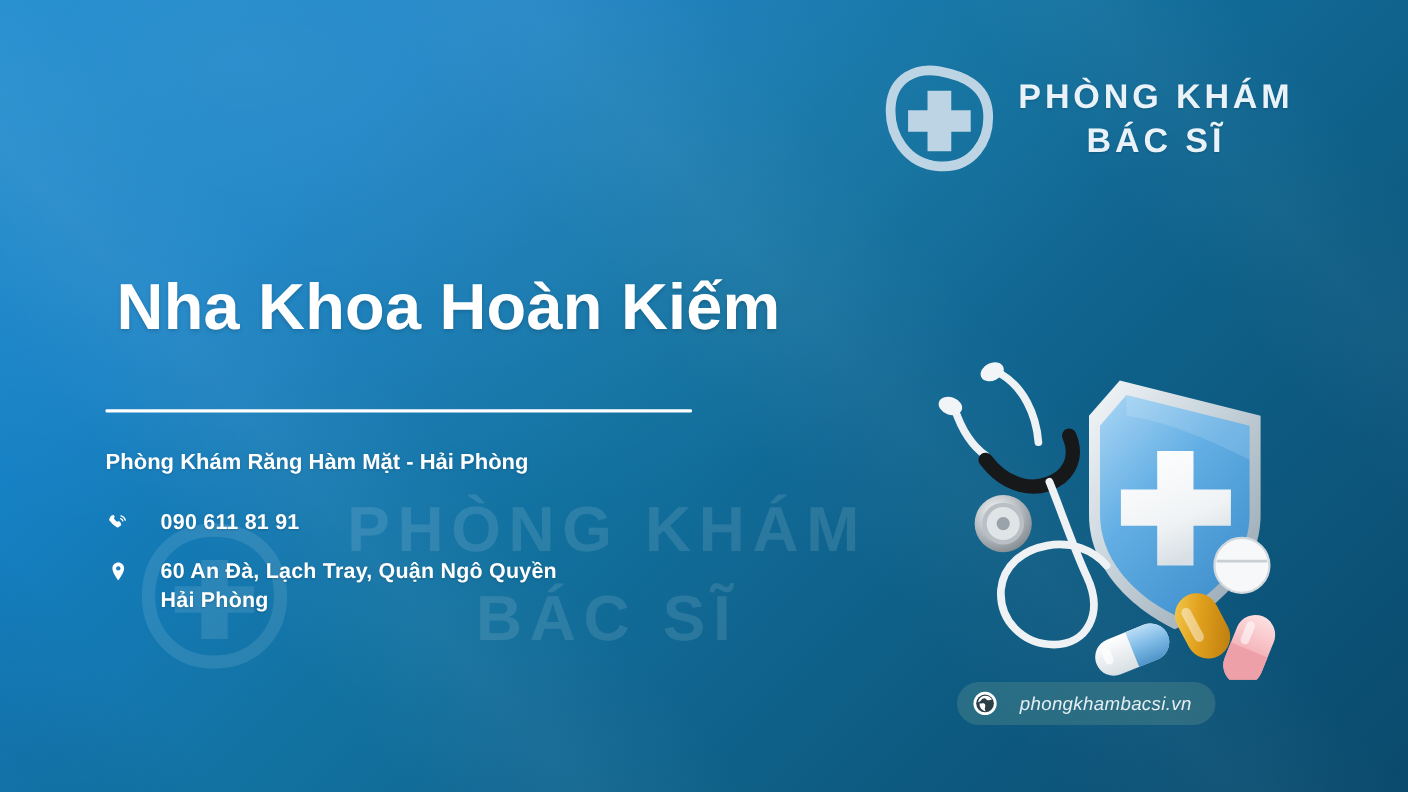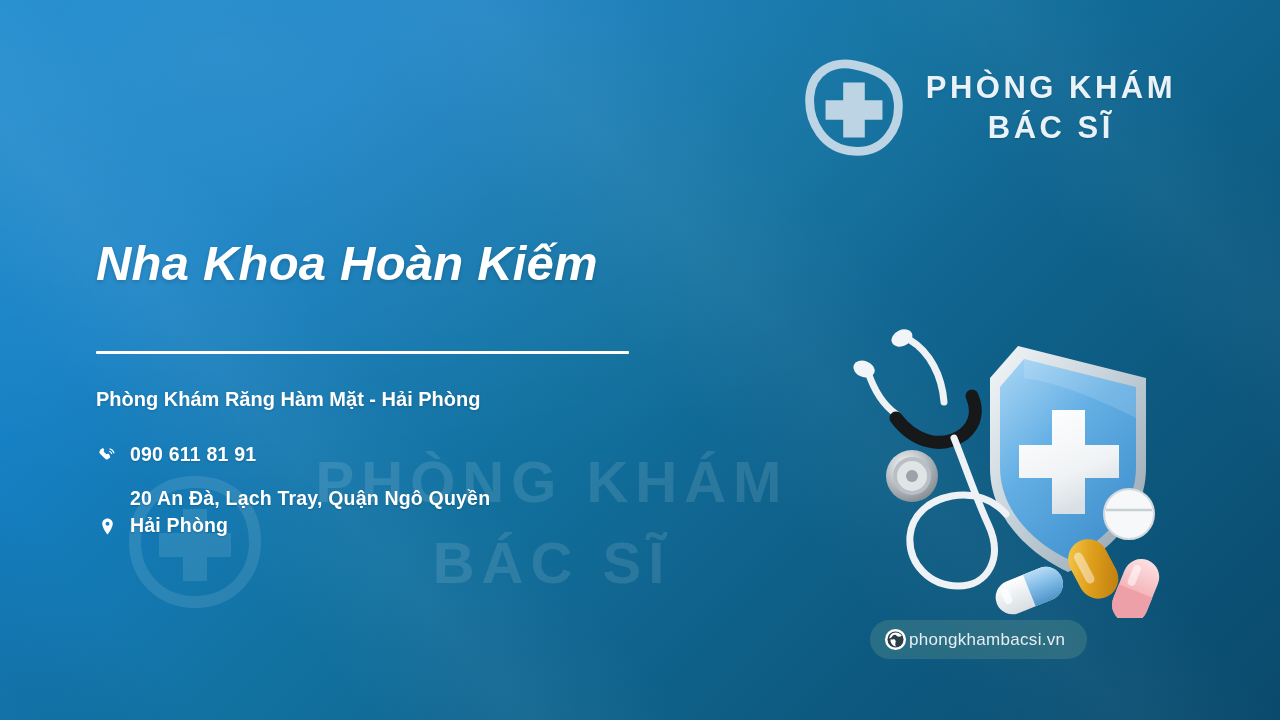--- a/index.html
+++ b/index.html
@@ -91,27 +91,26 @@
 
   
   .content {
     position: absolute;
     left: 96px;
     top: 236px;
     width: 760px;
   }
   .title {
     color: #ffffff;
-    font-size: 49px;
+    font-size: 59px;
     font-weight: 700;
     letter-spacing: 0.2px;
     line-height: 1.12;
-    margin: 0;
+    margin: 10px;
     text-shadow: 0 2px 4px rgba(0,0,0,0.16);
-    font-style: italic;
   }
   .divider {
     width: 533px;
     height: 3px;
     background: #ffffff;
     margin: 60px 0 0 0;
     border-radius: 1px;
   }
   .subtitle {
     color: #ffffff;
@@ -120,22 +119,22 @@
     margin: 33px 0 0 0;
     line-height: 1.2;
     text-shadow: 0 1px 3px rgba(0,0,0,0.16);
   }
 
   .contact {
     margin-top: 30px;
   }
   .contact-row {
     display: flex;
-    align-items: flex-end;
-    gap: 12px;
+    align-items: flex-start;
+    gap: 28px;
     margin-bottom: 16px;
   }
   .contact-row:last-child { margin-bottom: 0; }
   .c-icon {
     width: 22px;
     height: 26px;
     flex: none;
     display: flex;
     align-items: center;
     justify-content: center;
@@ -152,24 +151,25 @@
   }
 
   
   .url-badge {
     position: absolute;
     left: 870px;
     top: 620px;
     height: 39px;
     display: flex;
     align-items: center;
-    gap: 2px;
+    gap: 20px;
     padding: 0 22px 0 14px;
     border-radius: 20px;
     background: rgba(150, 190, 150, 0.20);
+    font-style: italic;
   }
   .url-icon { width: 23px; height: 23px; flex: none; }
   .url-text {
     color: #e6eef2;
     font-size: 17px;
     letter-spacing: 0.3px;
     font-weight: 400;
   }
 
   
@@ -234,21 +234,21 @@
         <span class="c-text">090 611 81 91</span>
       </div>
 
       <div class="contact-row">
         <span class="c-icon">
           <svg viewBox="0 0 24 24" width="19" height="23">
             <path d="M12 1.8c-3.7 0-6.7 3-6.7 6.7 0 5 6.7 13.7 6.7 13.7s6.7-8.7 6.7-13.7c0-3.7-3-6.7-6.7-6.7z" fill="#ffffff"></path>
             <circle cx="12" cy="8.4" r="2.5" fill="#1580c4"></circle>
           </svg>
         </span>
-        <span class="c-text">20 An Đà,  Lạch Tray,  Quận Ngô Quyền
+        <span class="c-text">60 An Đà,  Lạch Tray,  Quận Ngô Quyền
 Hải Phòng</span>
       </div>
 
     </div>
   </div>
 
   <div class="url-badge">
     <span class="url-icon">
       <svg viewBox="0 0 24 24" width="23" height="23">
         <circle cx="12" cy="12" r="11" fill="#ffffff"></circle>

